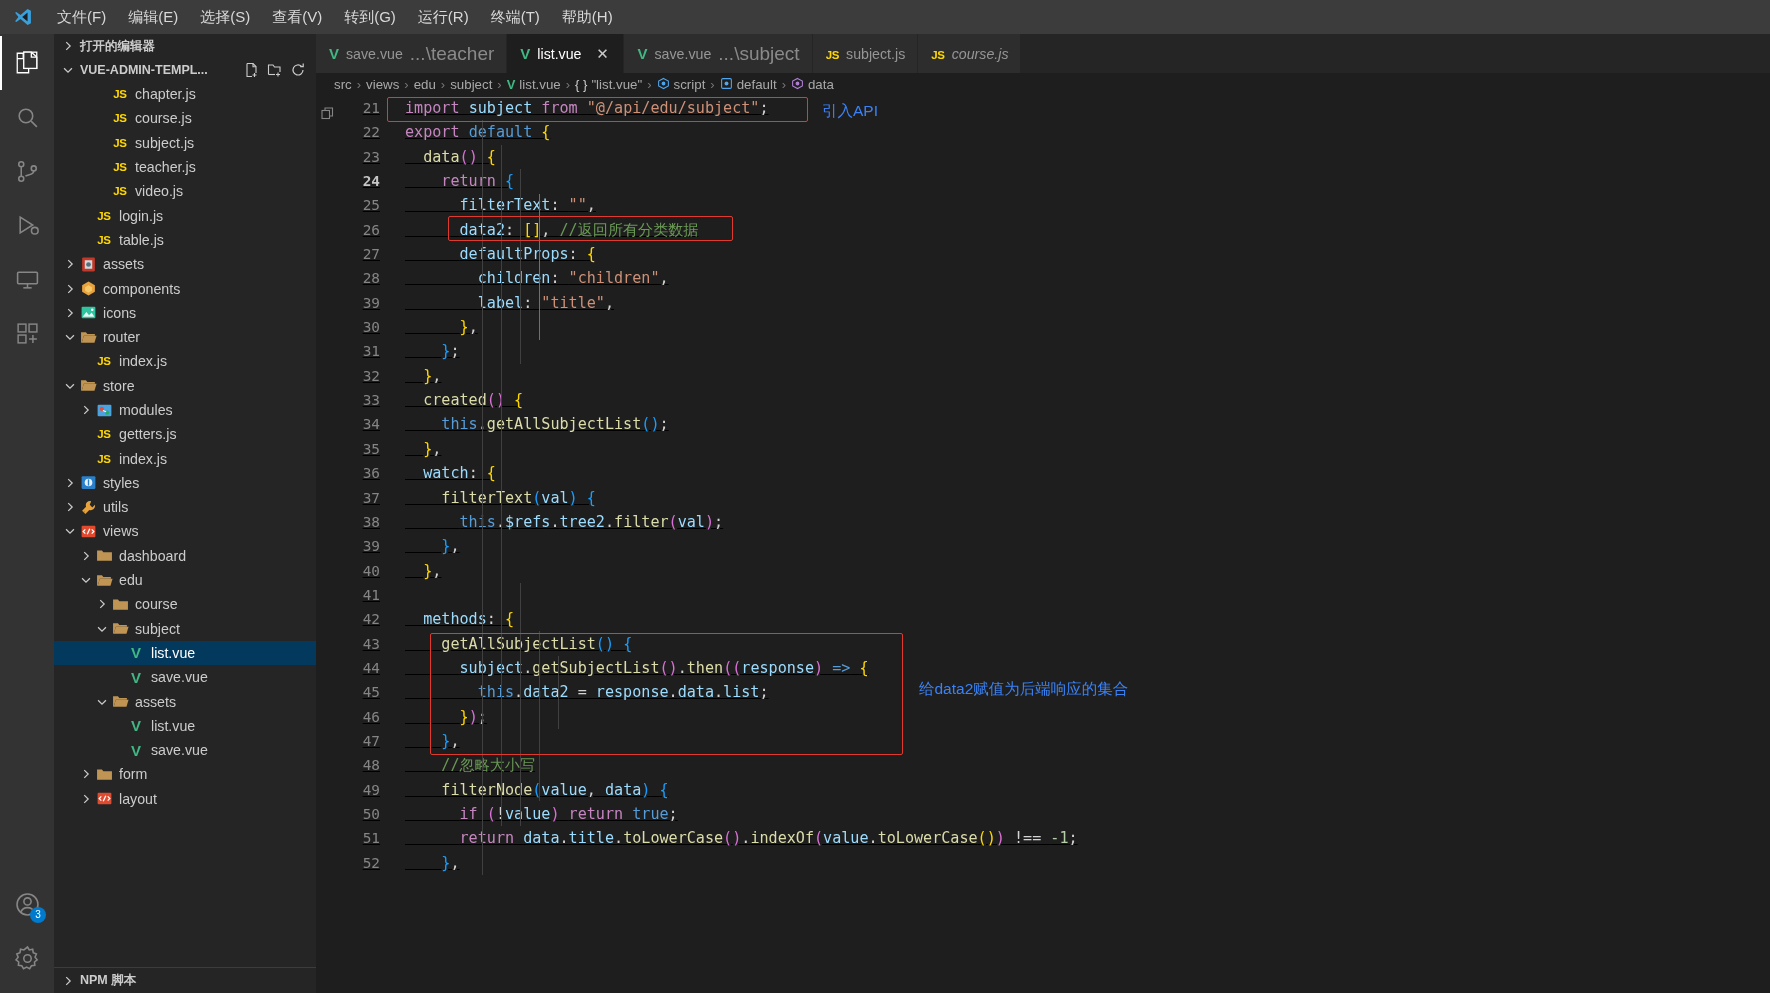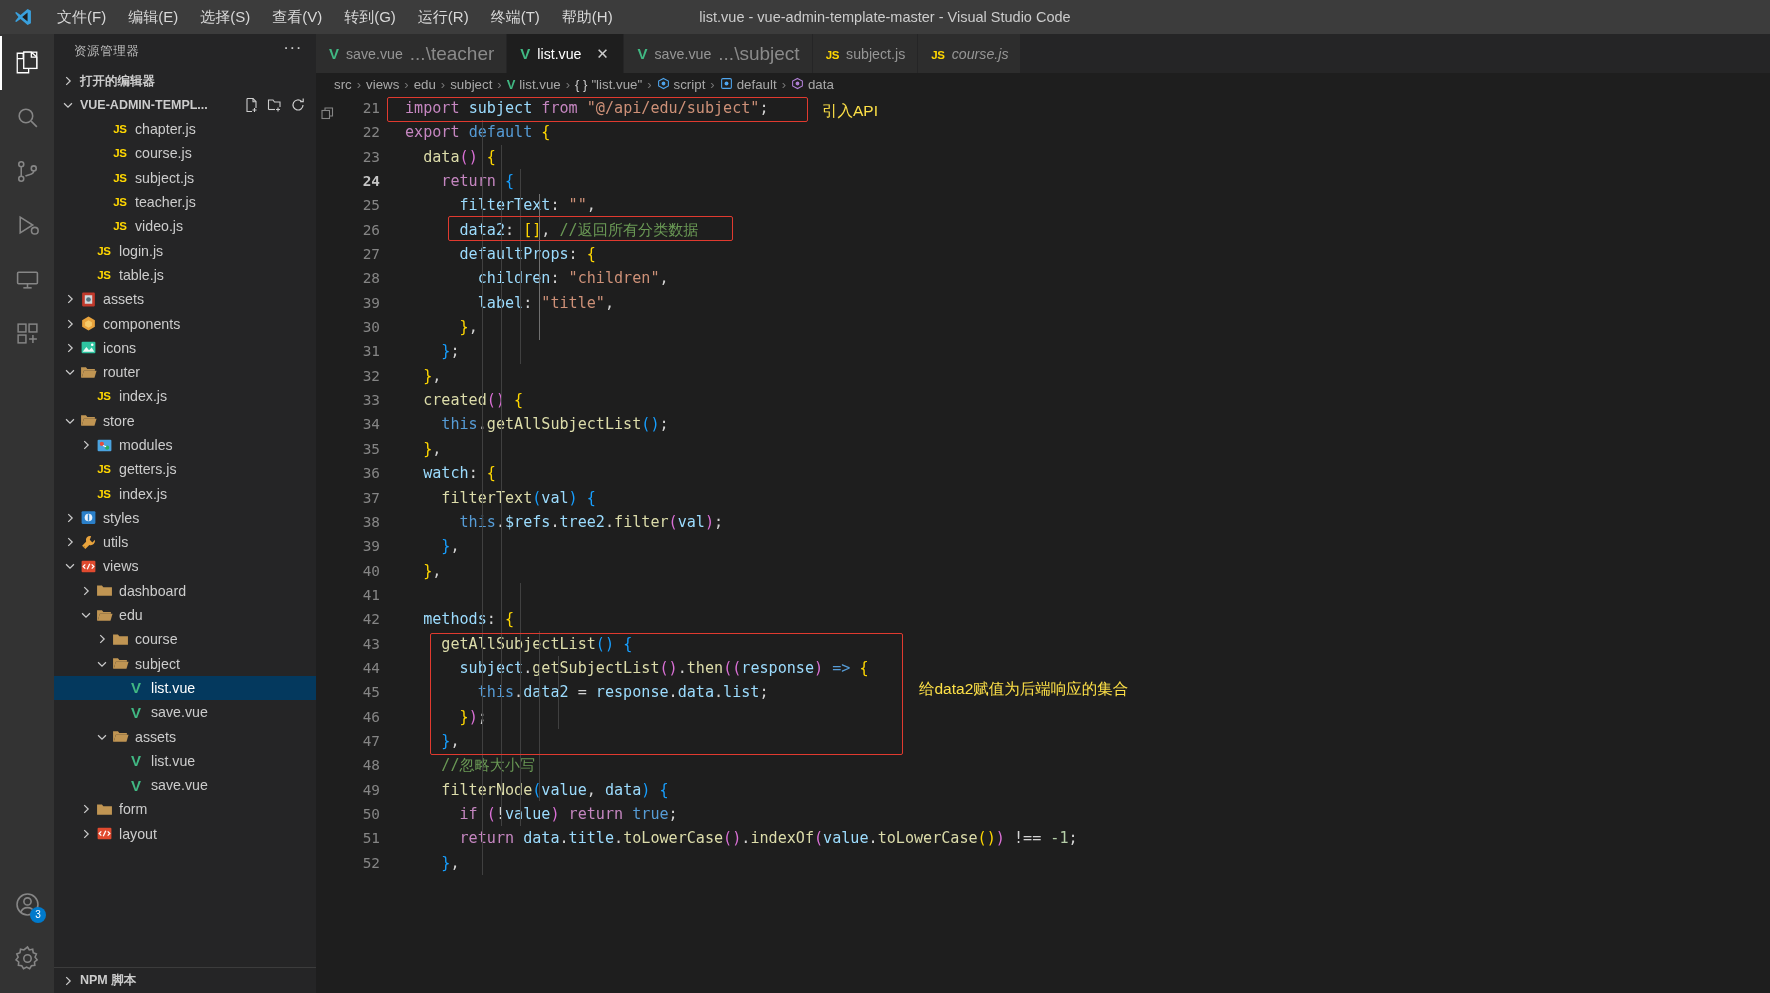--- a/index.html
+++ b/index.html
@@ -109,21 +109,21 @@
   .bc-vue { color:#41b883; font-weight:bold; font-size:13px;}
   .bc-brace { color:#cccccc; font-size:13px;}
 
   .code-area { flex: 1 1 auto; display: flex; position: relative; min-height: 0; overflow: hidden; }
   .gutter-icons { width: 24px; flex: 0 0 24px; color:#858585; padding-top:4px; display:flex; justify-content:center;}
   .code-scroll { flex: 1 1 auto; position: relative; overflow: hidden; }
   .code-lines {
     font-family: "DejaVu Sans Mono", "Liberation Mono", monospace;
     font-size: 15.1px; line-height: 24.35px; position: relative;
   }
-  .cl { display: flex; height: 24.35px; white-space: pre; }
+  .cl { display: flex; height: 24.35px; white-space: pre; text-decoration: underline; }
   .ln {
     width: 62px; flex: 0 0 62px; text-align: right; padding-right: 22px;
     color: #858585; font-size: 14.4px; user-select:none;
   }
   .ln.cur { color: #c6c6c6; font-weight: bold; }
   .ctext { padding-left: 3px; position: relative; }
 
   
   .k  { color: #c586c0; }   
   .kb { color: #569cd6; }   
@@ -134,21 +134,21 @@
   .n  { color: #b5cea8; }   
   .p  { color: #d4d4d4; }   
   .by { color: #ffd700; }   
   .bp { color: #da70d6; }   
   .bb { color: #179fff; }
 
   
   .anno-layer { position: absolute; inset: 0; pointer-events: none; }
   .anno-box { position: absolute; border: 1px solid #e03a2f; border-radius: 2px; }
   .anno-text {
-    position: absolute; color: #fde047; font-size: 15.5px;
+    position: absolute; color: #3b82f6; font-size: 15.5px;
     font-family: "Liberation Sans", "DejaVu Sans", sans-serif; white-space: nowrap;
   }
   .indent-guide { position:absolute; width:1px; background:#404040; }
   .indent-guide.active { background:#707070; }
 </style>
 </head>
 <body>
 
 <div id="app">
 
@@ -162,21 +162,20 @@
     <div class="menu">
       <div class="menu-item">文件(F)</div>
       <div class="menu-item">编辑(E)</div>
       <div class="menu-item">选择(S)</div>
       <div class="menu-item">查看(V)</div>
       <div class="menu-item">转到(G)</div>
       <div class="menu-item">运行(R)</div>
       <div class="menu-item">终端(T)</div>
       <div class="menu-item">帮助(H)</div>
     </div>
-    <div class="title-center">list.vue - vue-admin-template-master - Visual Studio Code</div>
   </div>
 
   <div class="body-row">
 
     <div class="activitybar">
       <div class="ab-top">
         <div class="ab-icon active">
           <svg width="26" height="26" viewBox="0 0 24 24" fill="none" stroke="currentColor" stroke-width="1.2">
             <path d="M3 3 H11 L13 5.5 H13.5 V21 H3 Z" fill="none"></path>
             <path d="M8.5 3 V8 H3"></path>
@@ -234,24 +233,20 @@
         <div class="ab-icon">
           <svg width="27" height="27" viewBox="0 0 24 24" fill="none" stroke="currentColor" stroke-width="1.4">
             <circle cx="12" cy="12" r="3.3"></circle>
             <path d="M12 1.8 l1.6 2.6 3-.6 .5 3 2.8 1.2 -1.2 2.8 1.9 2.4 -2.4 1.9 .3 3 -3 .4 -1.6 2.6 -2.7-1.4 -2.7 1.4 -1.6-2.6 -3-.4 .3-3 -2.4-1.9 1.9-2.4 -1.2-2.8 2.8-1.2 .5-3 3 .6 Z"></path>
           </svg>
         </div>
       </div>
     </div>
 
     <div class="sidebar">
-      <div class="sb-header">
-        <span>资源管理器</span>
-        <span class="dots">···</span>
-      </div>
 
       <div class="sb-section-head">
         <span class="chev">
           <svg width="14" height="14" viewBox="0 0 16 16" fill="none" stroke="currentColor" stroke-width="1.4">
               <path d="M6 3.5 L10.5 8 L6 12.5"></path>
             </svg>
         </span>
         <span>打开的编辑器</span>
       </div>
 

